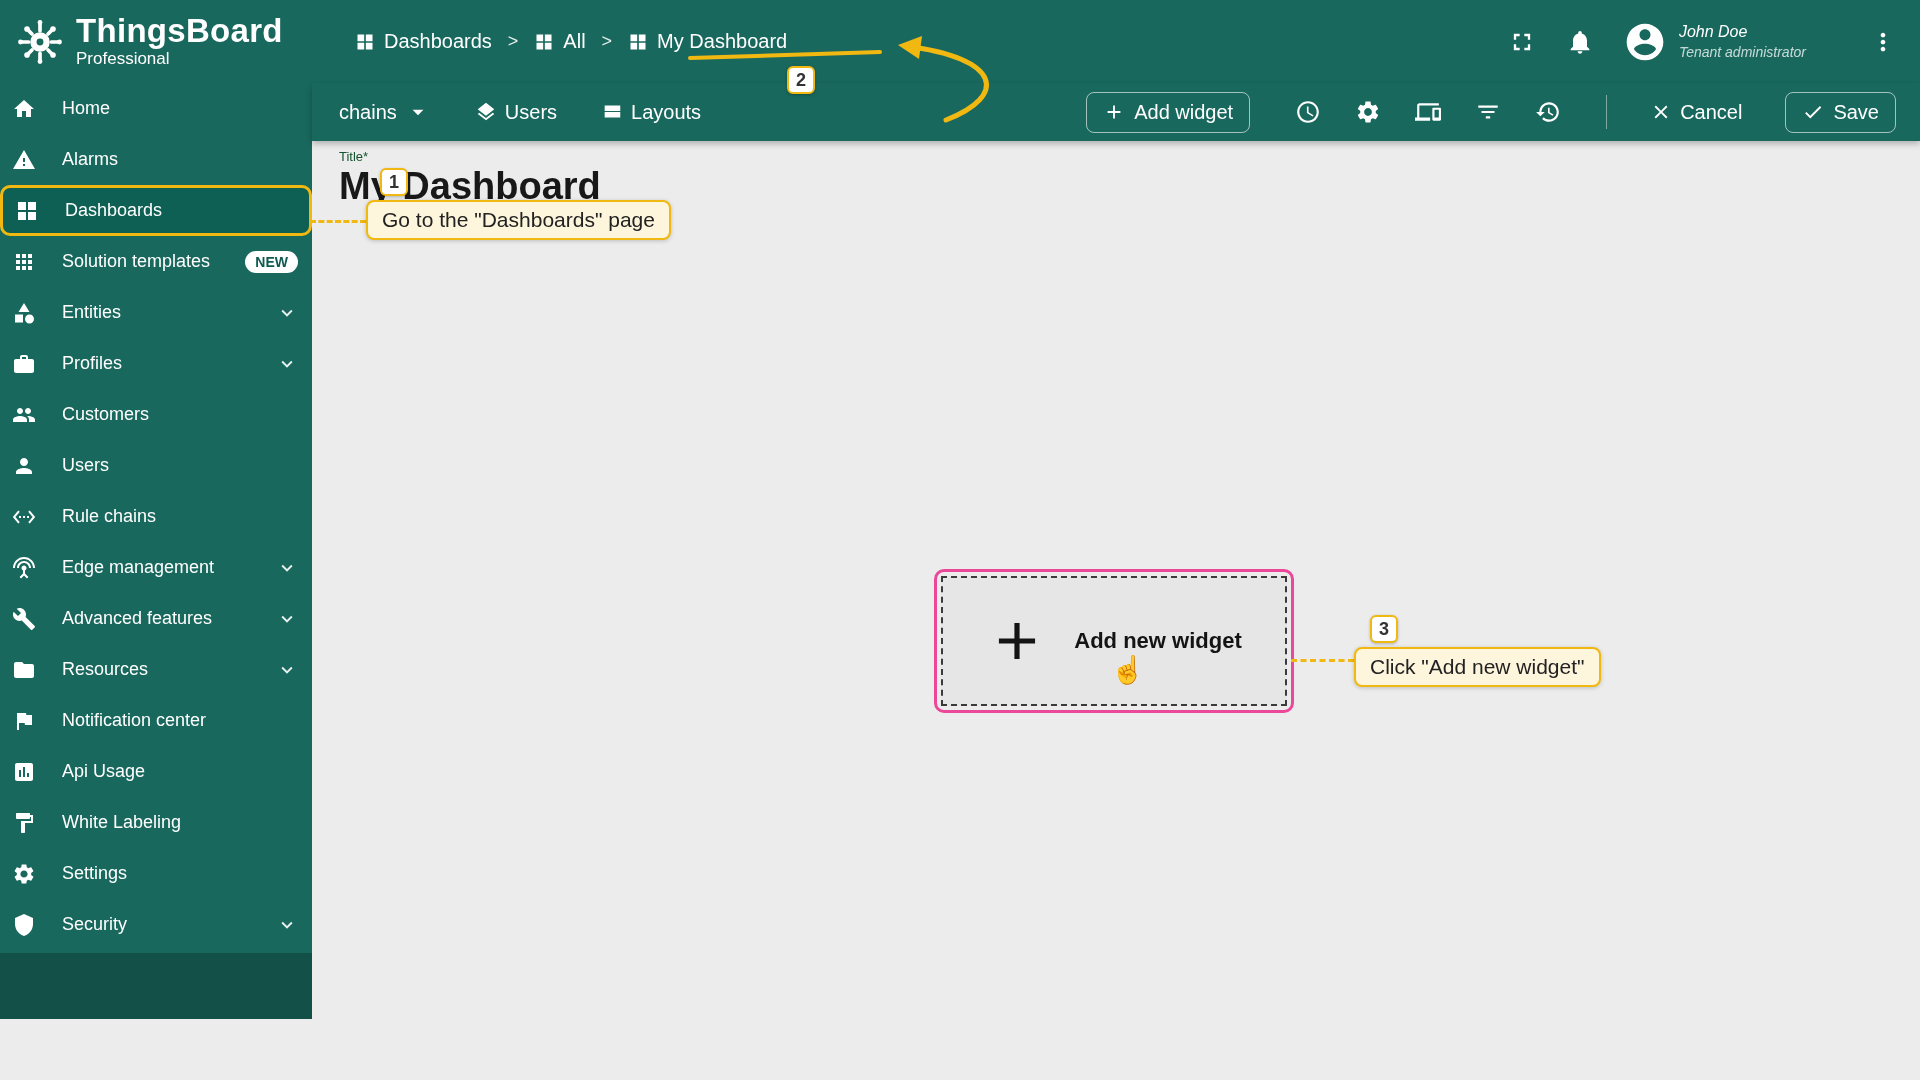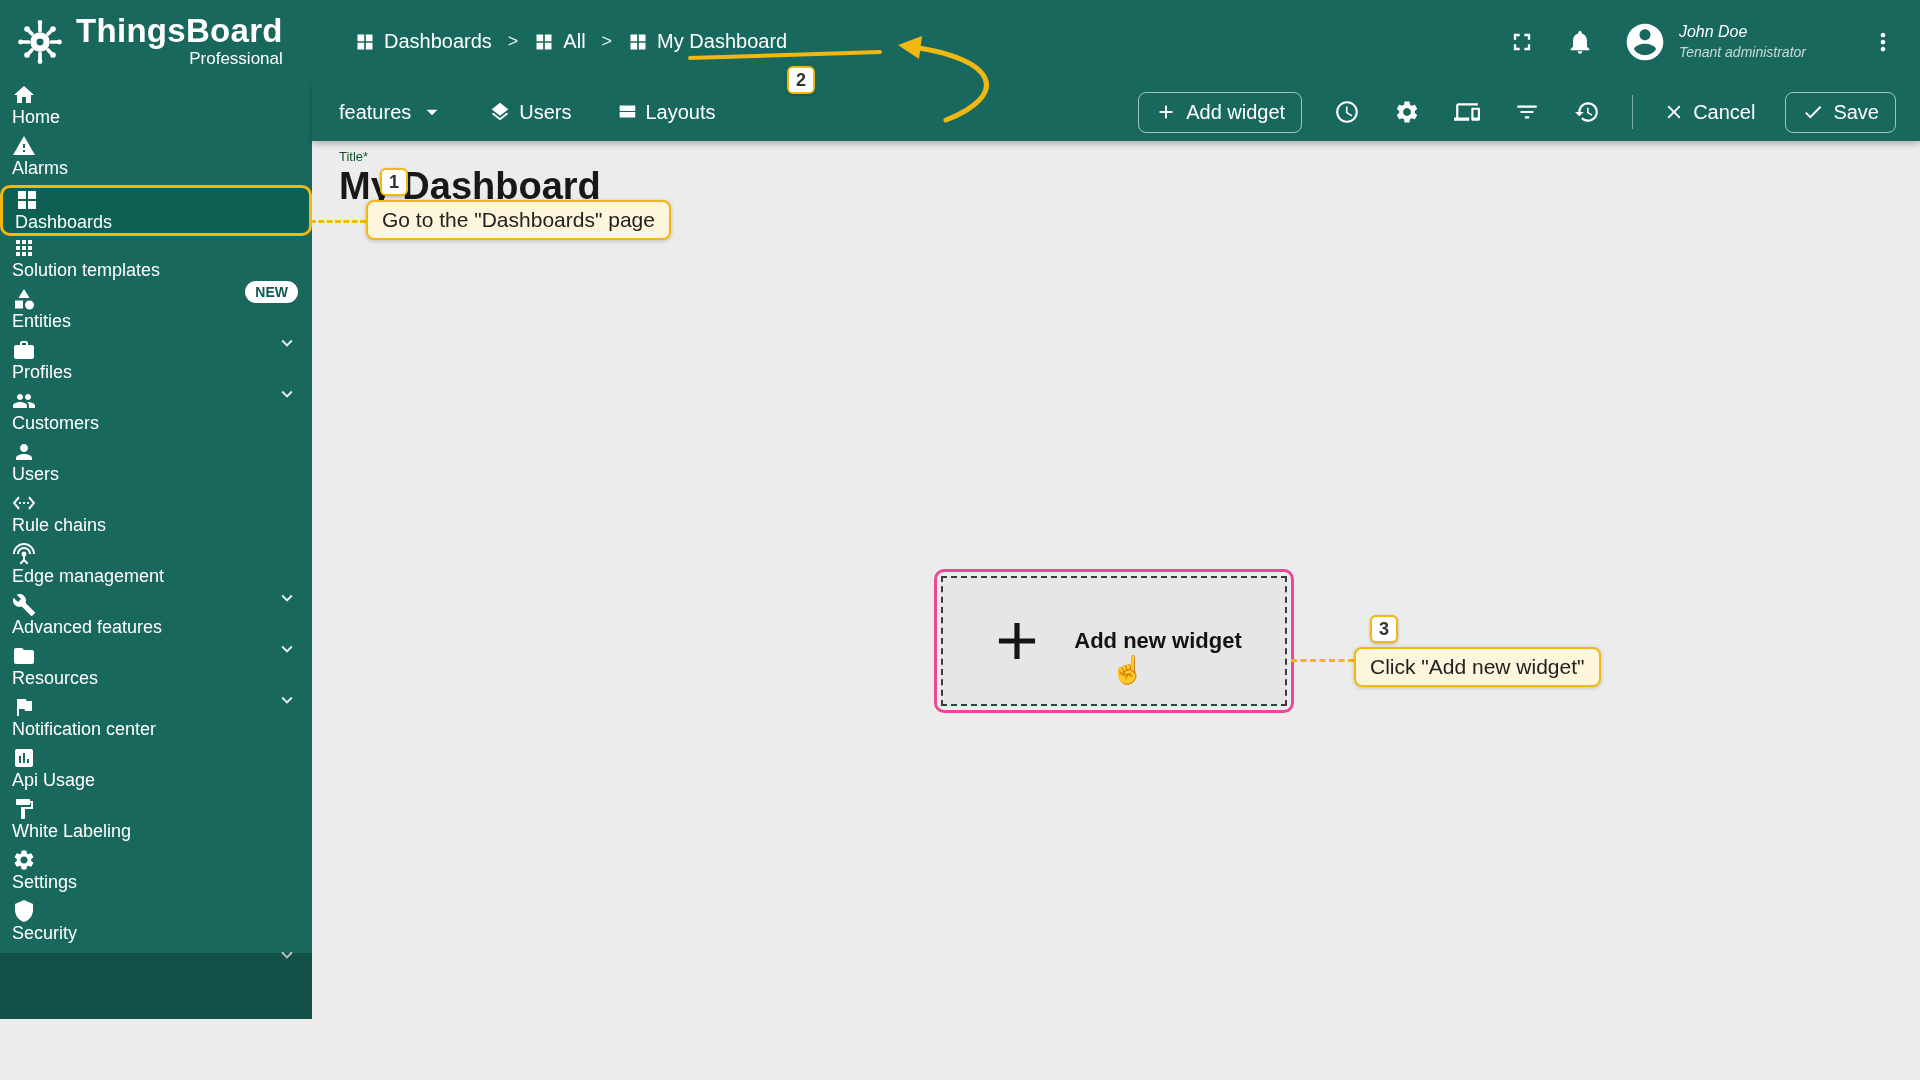--- a/index.html
+++ b/index.html
@@ -5,22 +5,22 @@
   * { margin:0; padding:0; box-sizing:border-box; }
   body { font-family:"Liberation Sans", sans-serif; background:#d8d8d8; }
   .app { position:relative; width:1920px; height:1080px; background:#ececec; overflow:hidden; }
 
   
   .sidebar { position:absolute; left:0; top:0; width:312px; height:1019px; background:#19685d; z-index:2; }
   .logo { height:83px; display:flex; align-items:center; padding:0 12px 0 14px; cursor:pointer; }
   .logo-mark { margin-right:10px; display:flex; }
   .logo-text { display:flex; flex-direction:column; }
   .logo-name { font-size:33px; font-weight:700; color:#fff; line-height:1.05; letter-spacing:.3px; }
-  .logo-sub { font-size:17px; color:#fff; text-align:right; }
-  .nav-item { height:51px; display:flex; align-items:flex-start; padding:0 14px 0 12px; color:#fff; font-size:18px; cursor:pointer; position:relative;flex-direction:column; }
+  .logo-sub { font-size:17px; color:#fff; }
+  .nav-item { height:51px; display:flex; align-items:center; padding:0 14px 0 12px; color:#fff; font-size:18px; cursor:pointer; position:relative; }
   .nav-icon { width:24px; height:24px; margin-right:26px; display:flex; align-items:center; justify-content:center; color:#fff; }
   .nav-label { white-space:nowrap; }
   .nav-chevron { margin-left:auto; display:flex; color:rgba(255,255,255,.9); }
   .nav-badge { margin-left:auto; background:#fff; color:#0e5a50; font-weight:700; font-size:14px; padding:3px 10px; border-radius:12px; }
   .nav-item.selected { background:#0d6053; border:3px solid #f1b811; border-radius:10px; }
   .sidebar-footer { position:absolute; bottom:0; left:0; right:0; height:66px; background:rgba(0,0,0,.22); }
 
   
   .header { position:absolute; left:312px; right:0; top:0; height:83px; background:#19685d; display:flex; align-items:center; color:#fff; z-index:2; }
   .breadcrumb { display:flex; align-items:center; margin-left:43px; font-size:20px; }
@@ -33,21 +33,21 @@
   .avatar { display:flex; }
   .user-text { line-height:1.3; }
   .user-name { font-size:16px; }
   .user-role { font-size:14px; color:rgba(255,255,255,.75); }
   .more-btn { margin-left:34px; }
 
   
   .toolbar { position:absolute; left:312px; right:0; top:83px; height:58px; background:#19685d; display:flex; align-items:center; color:#fff; z-index:2; box-shadow:0 3px 6px rgba(0,0,0,.25); }
   .tb-left { display:flex; align-items:center; margin-left:27px; gap:44px; font-size:20px; }
   .tb-item { display:flex; align-items:center; gap:8px; cursor:pointer; }
-  .tb-right { margin-left:auto; display:flex; align-items:center; gap:30px; padding-right:24px; }
+  .tb-right { margin-left:auto; display:flex; align-items:center; gap:43px; padding-right:24px; }
   .btn-outline { display:flex; align-items:center; gap:9px; border:1px solid rgba(255,255,255,.6); border-radius:8px; padding:8px 16px; font-size:20px; cursor:pointer; white-space:nowrap; }
   .tb-icons { display:flex; align-items:center; gap:30px; }
   .tb-divider { width:1px; height:34px; background:rgba(255,255,255,.45); }
   .cancel-btn { display:flex; align-items:center; gap:8px; font-size:20px; cursor:pointer; }
 
   
   .content { position:absolute; left:312px; top:141px; right:0; bottom:0; background:#ececec; }
   .title-label { position:absolute; left:27px; top:8px; font-size:13px; color:#14532d; }
   .dashboard-title { position:absolute; left:27px; top:24px; font-size:38px; font-weight:700; color:#181818; }
   .add-widget-highlight { position:absolute; left:622px; top:428px; width:360px; height:144px; border:3px solid #ec4899; border-radius:10px; padding:4px; }
@@ -334,21 +334,21 @@
           <svg viewBox="0 0 24 24" width="28" height="28" fill="currentColor">
             <path d="M12 8c1.1 0 2-.9 2-2s-.9-2-2-2-2 .9-2 2 .9 2 2 2zm0 2c-1.1 0-2 .9-2 2s.9 2 2 2 2-.9 2-2-.9-2-2-2zm0 6c-1.1 0-2 .9-2 2s.9 2 2 2 2-.9 2-2-.9-2-2-2z"></path>
           </svg>
         </span>
     </div>
   </header>
 
   <div class="toolbar">
     <div class="tb-left">
       <div class="tb-item">
-        <span>features</span>
+        <span>chains</span>
         <span style="display:flex">
             <svg viewBox="0 0 24 24" width="26" height="26" fill="currentColor">
               <path d="M7 10l5 5 5-5z"></path>
             </svg>
           </span>
       </div>
       <div class="tb-item">
         <span style="display:flex">
             <svg viewBox="0 0 24 24" width="22" height="22" fill="currentColor">
               <path d="M11.99 18.54l-7.37-5.73L3 14.07l9 7 9-7-1.63-1.27-7.38 5.74zM12 16l7.36-5.73L21 9l-9-7-9 7 1.63 1.27L12 16z"></path>

